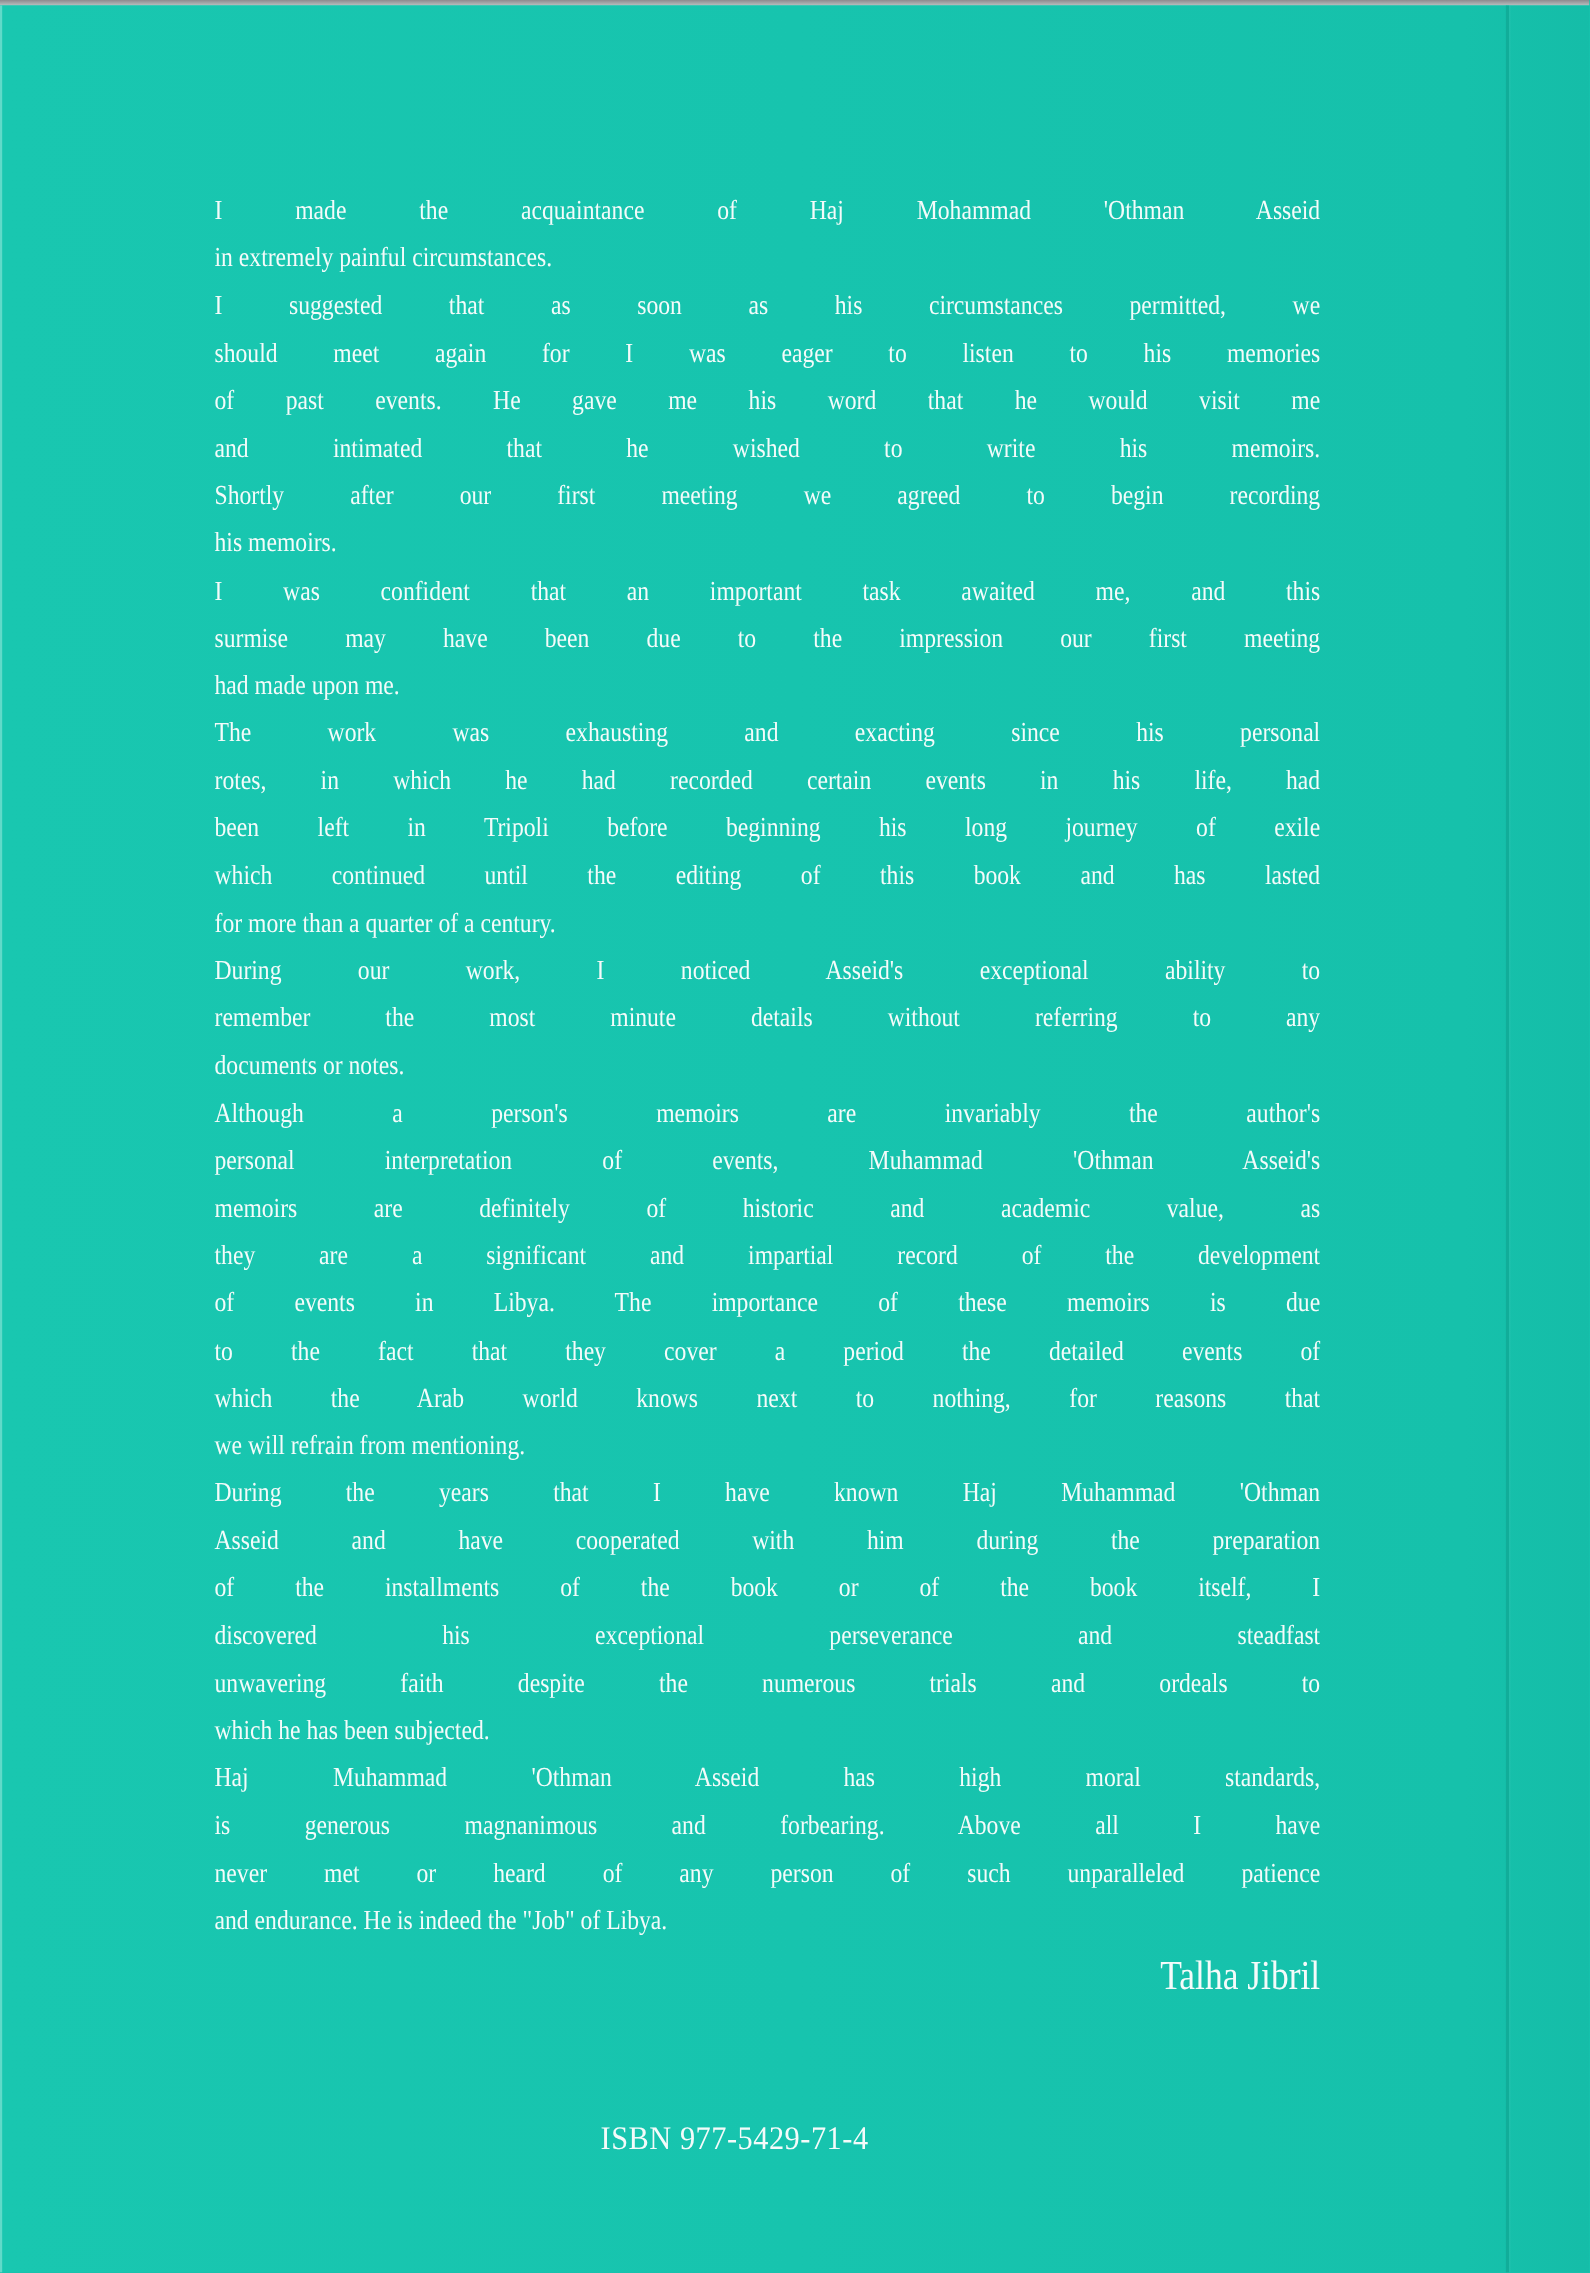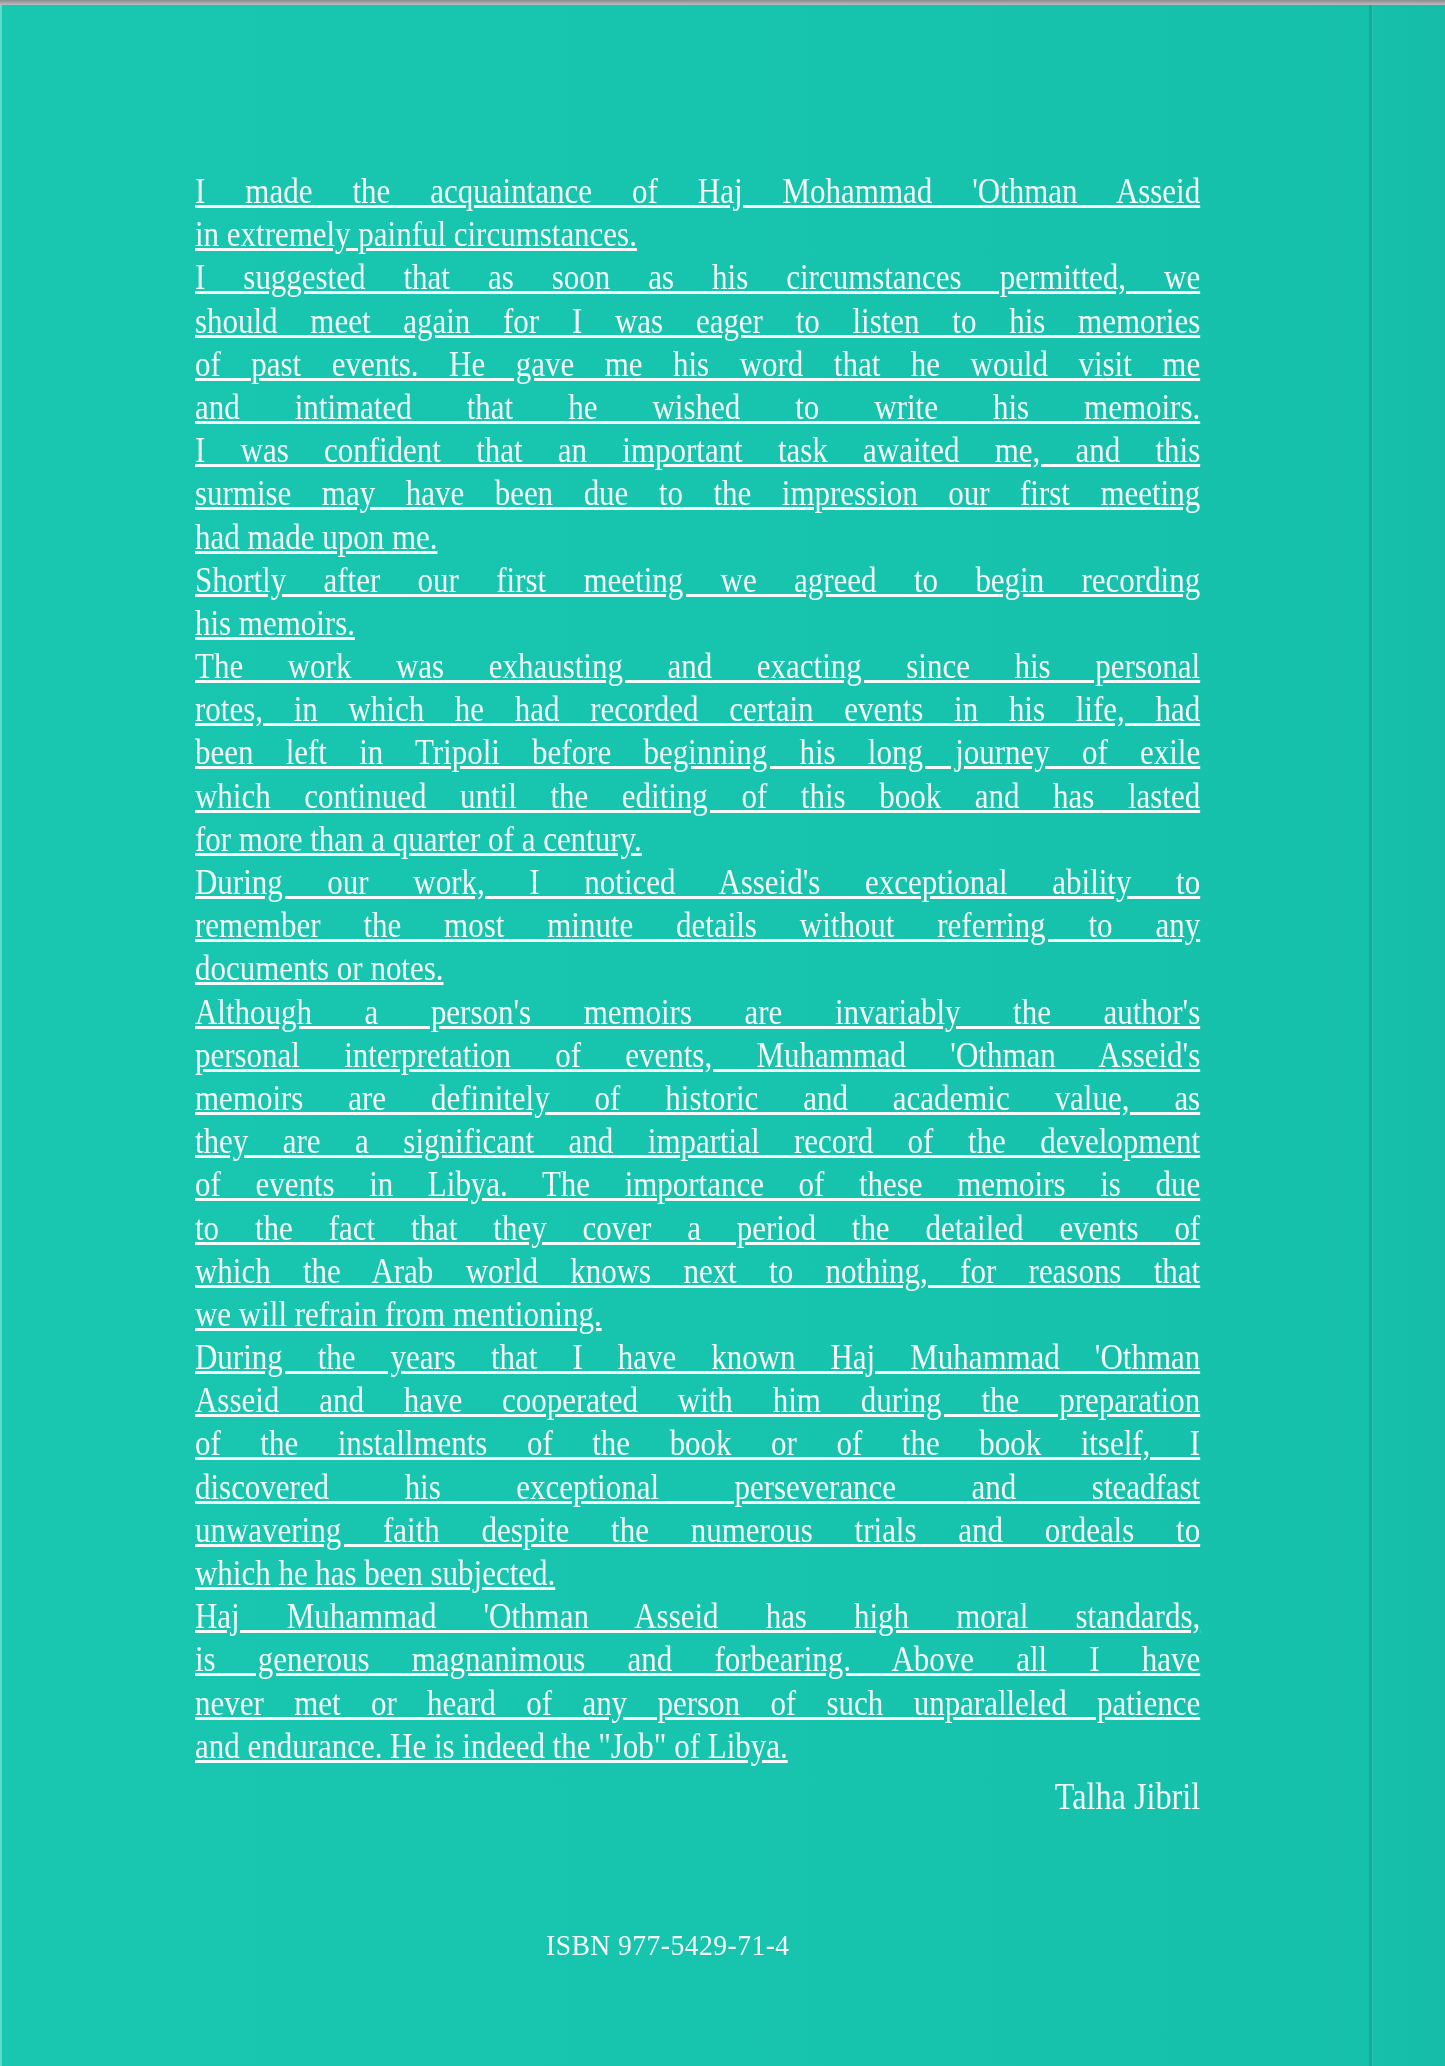--- a/index.html
+++ b/index.html
@@ -43,23 +43,22 @@
       width: 2px; height: 2061px;
       background: #8fe6da;
       opacity: 0.6;
     }
     .blurb {
       position: absolute;
       left: 195px;
       top: 170px;
       width: 1005px;
       color: #f4fbfa;
-      font-size: 36px;
+      font-size: 25px;
       line-height: 43.2px;
-      text-decoration: underline;
     }
     .line {
       display: block;
       text-align: justify;
       text-align-last: justify;
       white-space: nowrap;
       height: 43.2px;
       transform: scaleX(0.86);
       transform-origin: left center;
       width: 116.3%;
@@ -105,28 +104,28 @@
   </div>
 
   <div>
     <span class="line">I suggested that as soon as his circumstances permitted, we</span>
     <span class="line">should meet again for I was eager to listen to his memories</span>
     <span class="line">of past events. He gave me his word that he would visit me</span>
     <span class="line">and intimated that he wished to write his memoirs.</span>
   </div>
 
   <div>
+    <span class="line">Shortly after our first meeting we agreed to begin recording</span>
+    <span class="line last">his memoirs.</span>
+  </div>
+
+  <div>
     <span class="line">I was confident that an important task awaited me, and this</span>
     <span class="line">surmise may have been due to the impression our first meeting</span>
     <span class="line last">had made upon me.</span>
-  </div>
-
-  <div>
-    <span class="line">Shortly after our first meeting we agreed to begin recording</span>
-    <span class="line last">his memoirs.</span>
   </div>
 
   <div>
     <span class="line">The work was exhausting and exacting since his personal</span>
     <span class="line">rotes, in which he had recorded certain events in his life, had</span>
     <span class="line">been left in Tripoli before beginning his long journey of exile</span>
     <span class="line">which continued until the editing of this book and has lasted</span>
     <span class="line last">for more than a quarter of a century.</span>
   </div>
 

